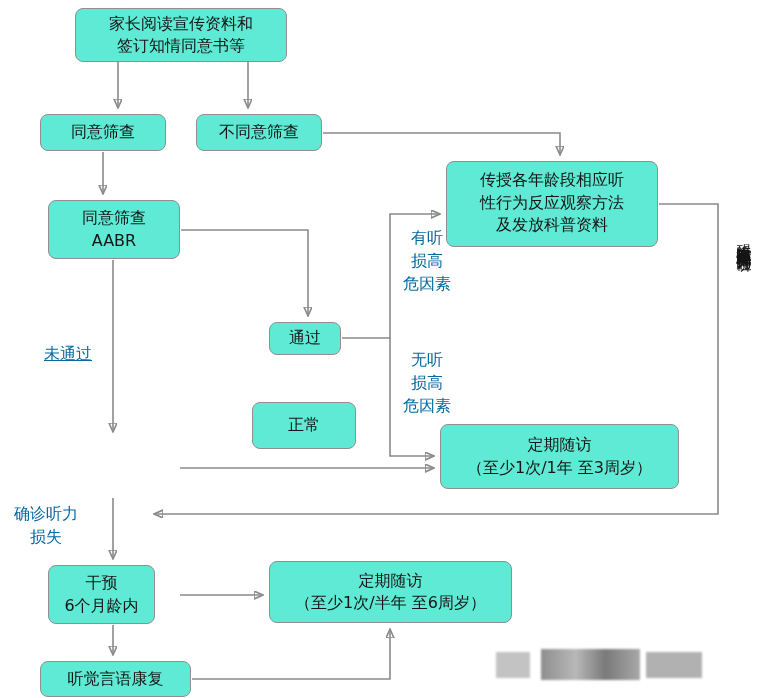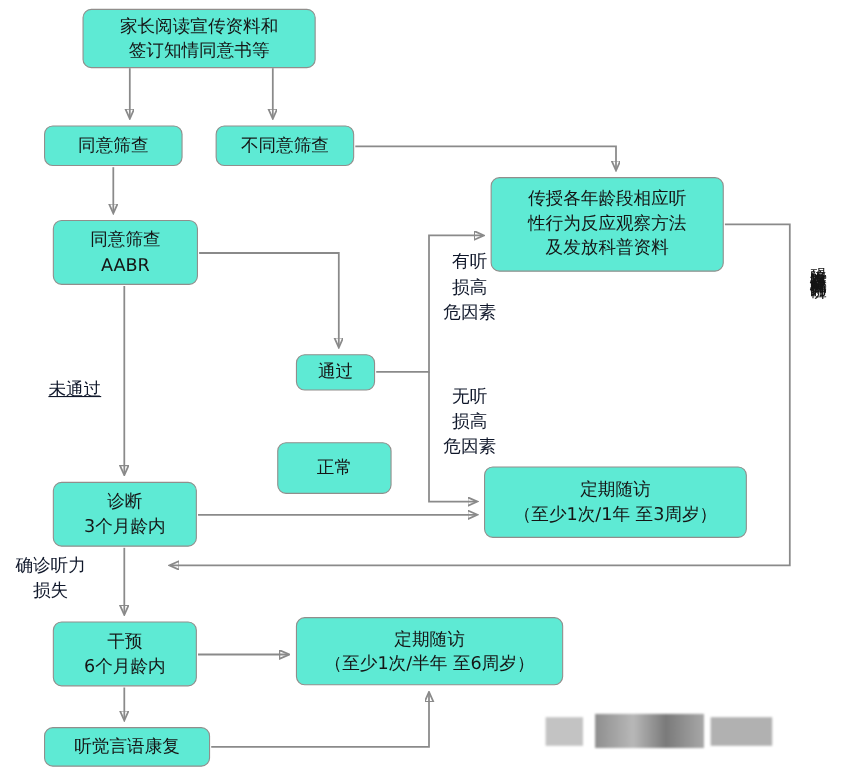--- a/index.html
+++ b/index.html
@@ -22,21 +22,21 @@
     text-align: center;
     background: #5eead4;
     border: 1.6px solid #918e8c;
     border-radius: 8px;
     font-size: 16px; line-height: 1.4; color: #151515;
     white-space: pre-line;
     padding: 2px 6px;
   }
   .lbl {
     position: absolute;
-    font-size: 16px; line-height: 1.45; color: #0f172a;
+    font-size: 16px; line-height: 1.45; color: #0369a1;
     text-align: center;
     white-space: pre-line;
   }
   .vlbl {
     position: absolute;
     writing-mode: vertical-rl;
     text-orientation: upright;
     font-size: 15px; line-height: 1;
     letter-spacing: -1px;
     color: #151515;
@@ -84,24 +84,22 @@
 
   <div class="node" style="left:252px; top:402px; width:104px; height:47px;">正常</div>
 
   <div class="node" style="left:446px; top:161px; width:212px; height:86px;font-family:Liberation Mono, monospace;">传授各年龄段相应听
 性行为反应观察方法
 及发放科普资料</div>
 
   <div class="node" style="left:440px; top:424px; width:239px; height:65px;">定期随访
 （至少1次/1年 至3周岁）</div>
 
-  <div class="node" style="left:48px; top:438px; width:131px; height:59px;">诊断
-3个月龄内</div>
 
-  <div class="node" style="left:48px; top:565px; width:131px; height:59px;">干预
+  <div class="node" style="left:48px; top:565px; width:107px; height:59px;">干预
 6个月龄内</div>
 
   <div class="node" style="left:269px; top:561px; width:243px; height:62px;">定期随访
 （至少1次/半年 至6周岁）</div>
 
   <div class="node" style="left:40px; top:661px; width:151px; height:36px;">听觉言语康复</div>
 
   <div class="lbl" style="left:36px; top:342px; width:64px;text-decoration:underline;">未通过</div>
 
   <div class="lbl" style="left:394px; top:226px; width:66px;">有听

